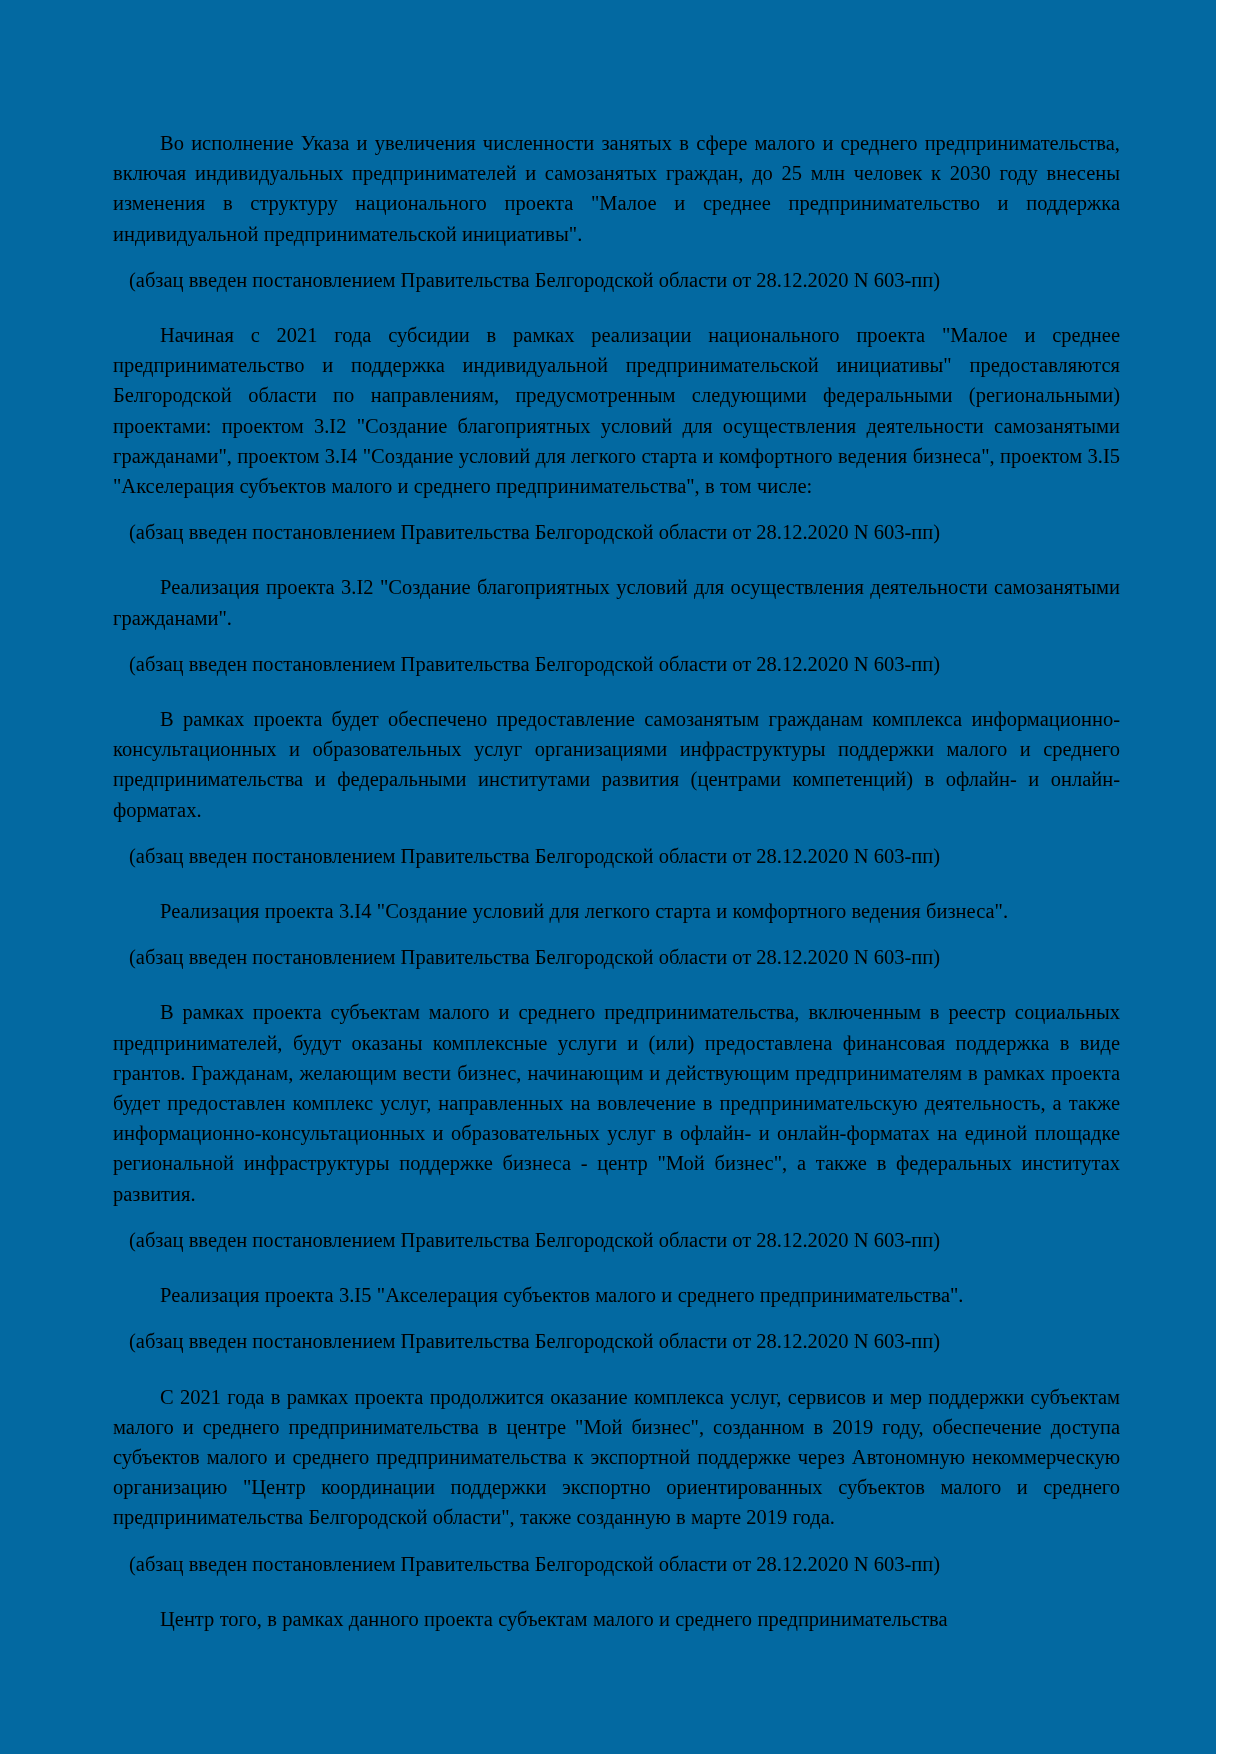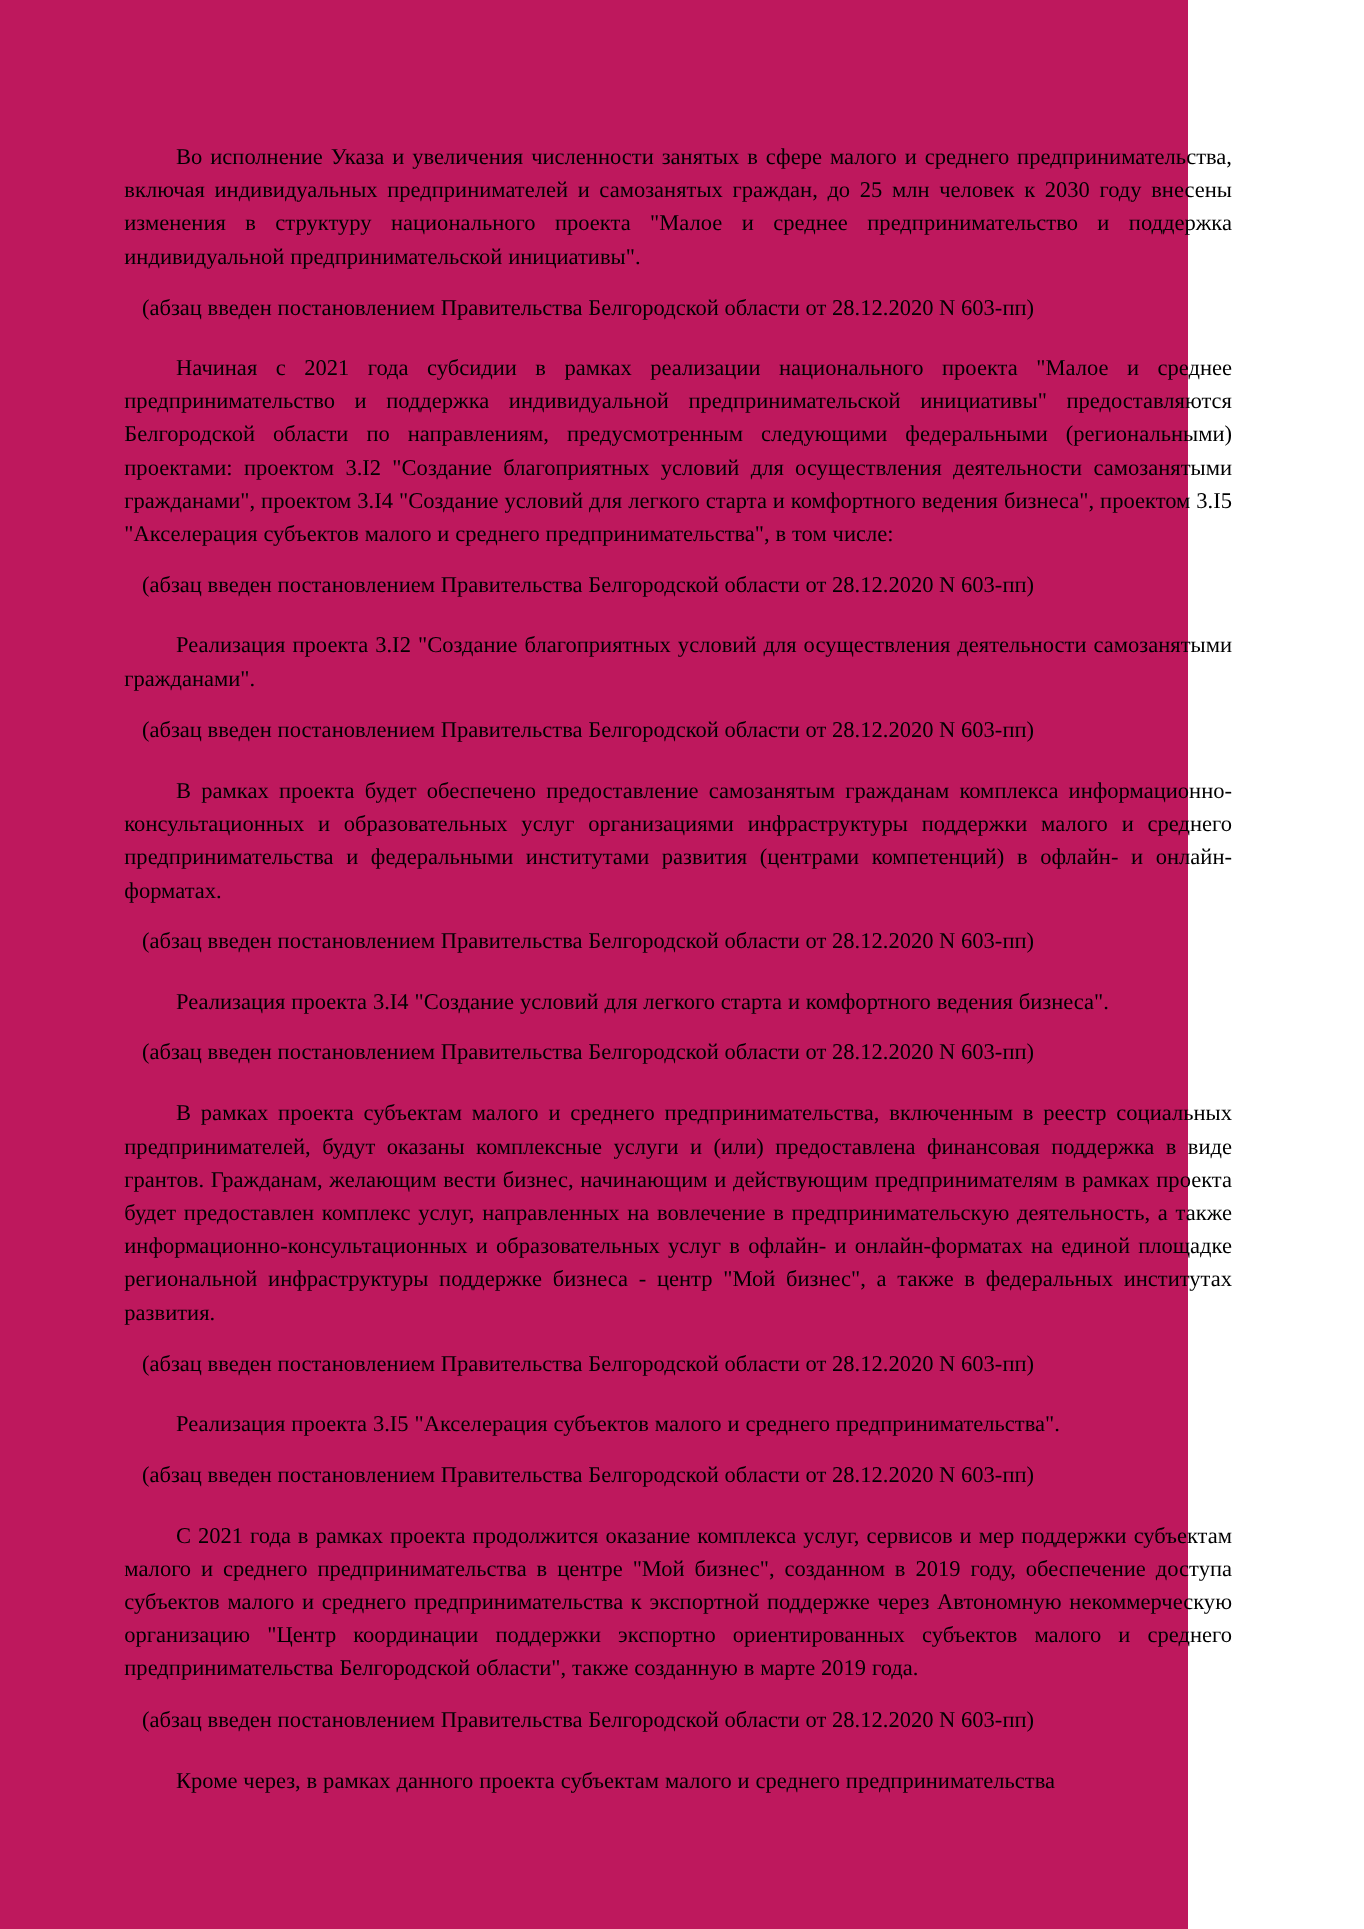--- a/index.html
+++ b/index.html
@@ -11,24 +11,24 @@
   body {
     width: 1240px;
     height: 1754px;
     font-family: "Liberation Serif", "DejaVu Serif", serif;
     color: #000000;
     -webkit-font-smoothing: antialiased;
   }
   .page {
     position: relative;
     box-sizing: border-box;
-    width: 1080px;
+    width: 1216px;
     height: 1754px;
     padding: 128px 120px 60px 113px;
-    background: #be185d;
+    background: #0369a1;
   }
   .doc-body {
     width: 1007px;
   }
   
   .block {
     margin: 0 0 25px 0;
   }
   .block:last-child {
     margin-bottom: 0;
@@ -92,17 +92,17 @@
       <p class="para">Реализация проекта 3.I5 "Акселерация субъектов малого и среднего предпринимательства".</p>
       <p class="note">(абзац введен постановлением Правительства Белгородской области от 28.12.2020 N 603-пп)</p>
     </div>
 
     <div class="block">
       <p class="para">С 2021 года в рамках проекта продолжится оказание комплекса услуг, сервисов и мер поддержки субъектам малого и среднего предпринимательства в центре "Мой бизнес", созданном в 2019 году, обеспечение доступа субъектов малого и среднего предпринимательства к экспортной поддержке через Автономную некоммерческую организацию "Центр координации поддержки экспортно ориентированных субъектов малого и среднего предпринимательства Белгородской области", также созданную в марте 2019 года.</p>
       <p class="note">(абзац введен постановлением Правительства Белгородской области от 28.12.2020 N 603-пп)</p>
     </div>
 
     <div class="block">
-      <p class="para">Кроме через, в рамках данного проекта субъектам малого и среднего предпринимательства</p>
+      <p class="para">Центр того, в рамках данного проекта субъектам малого и среднего предпринимательства</p>
     </div>
 
   </div>
 </div>
 
 </body></html>

